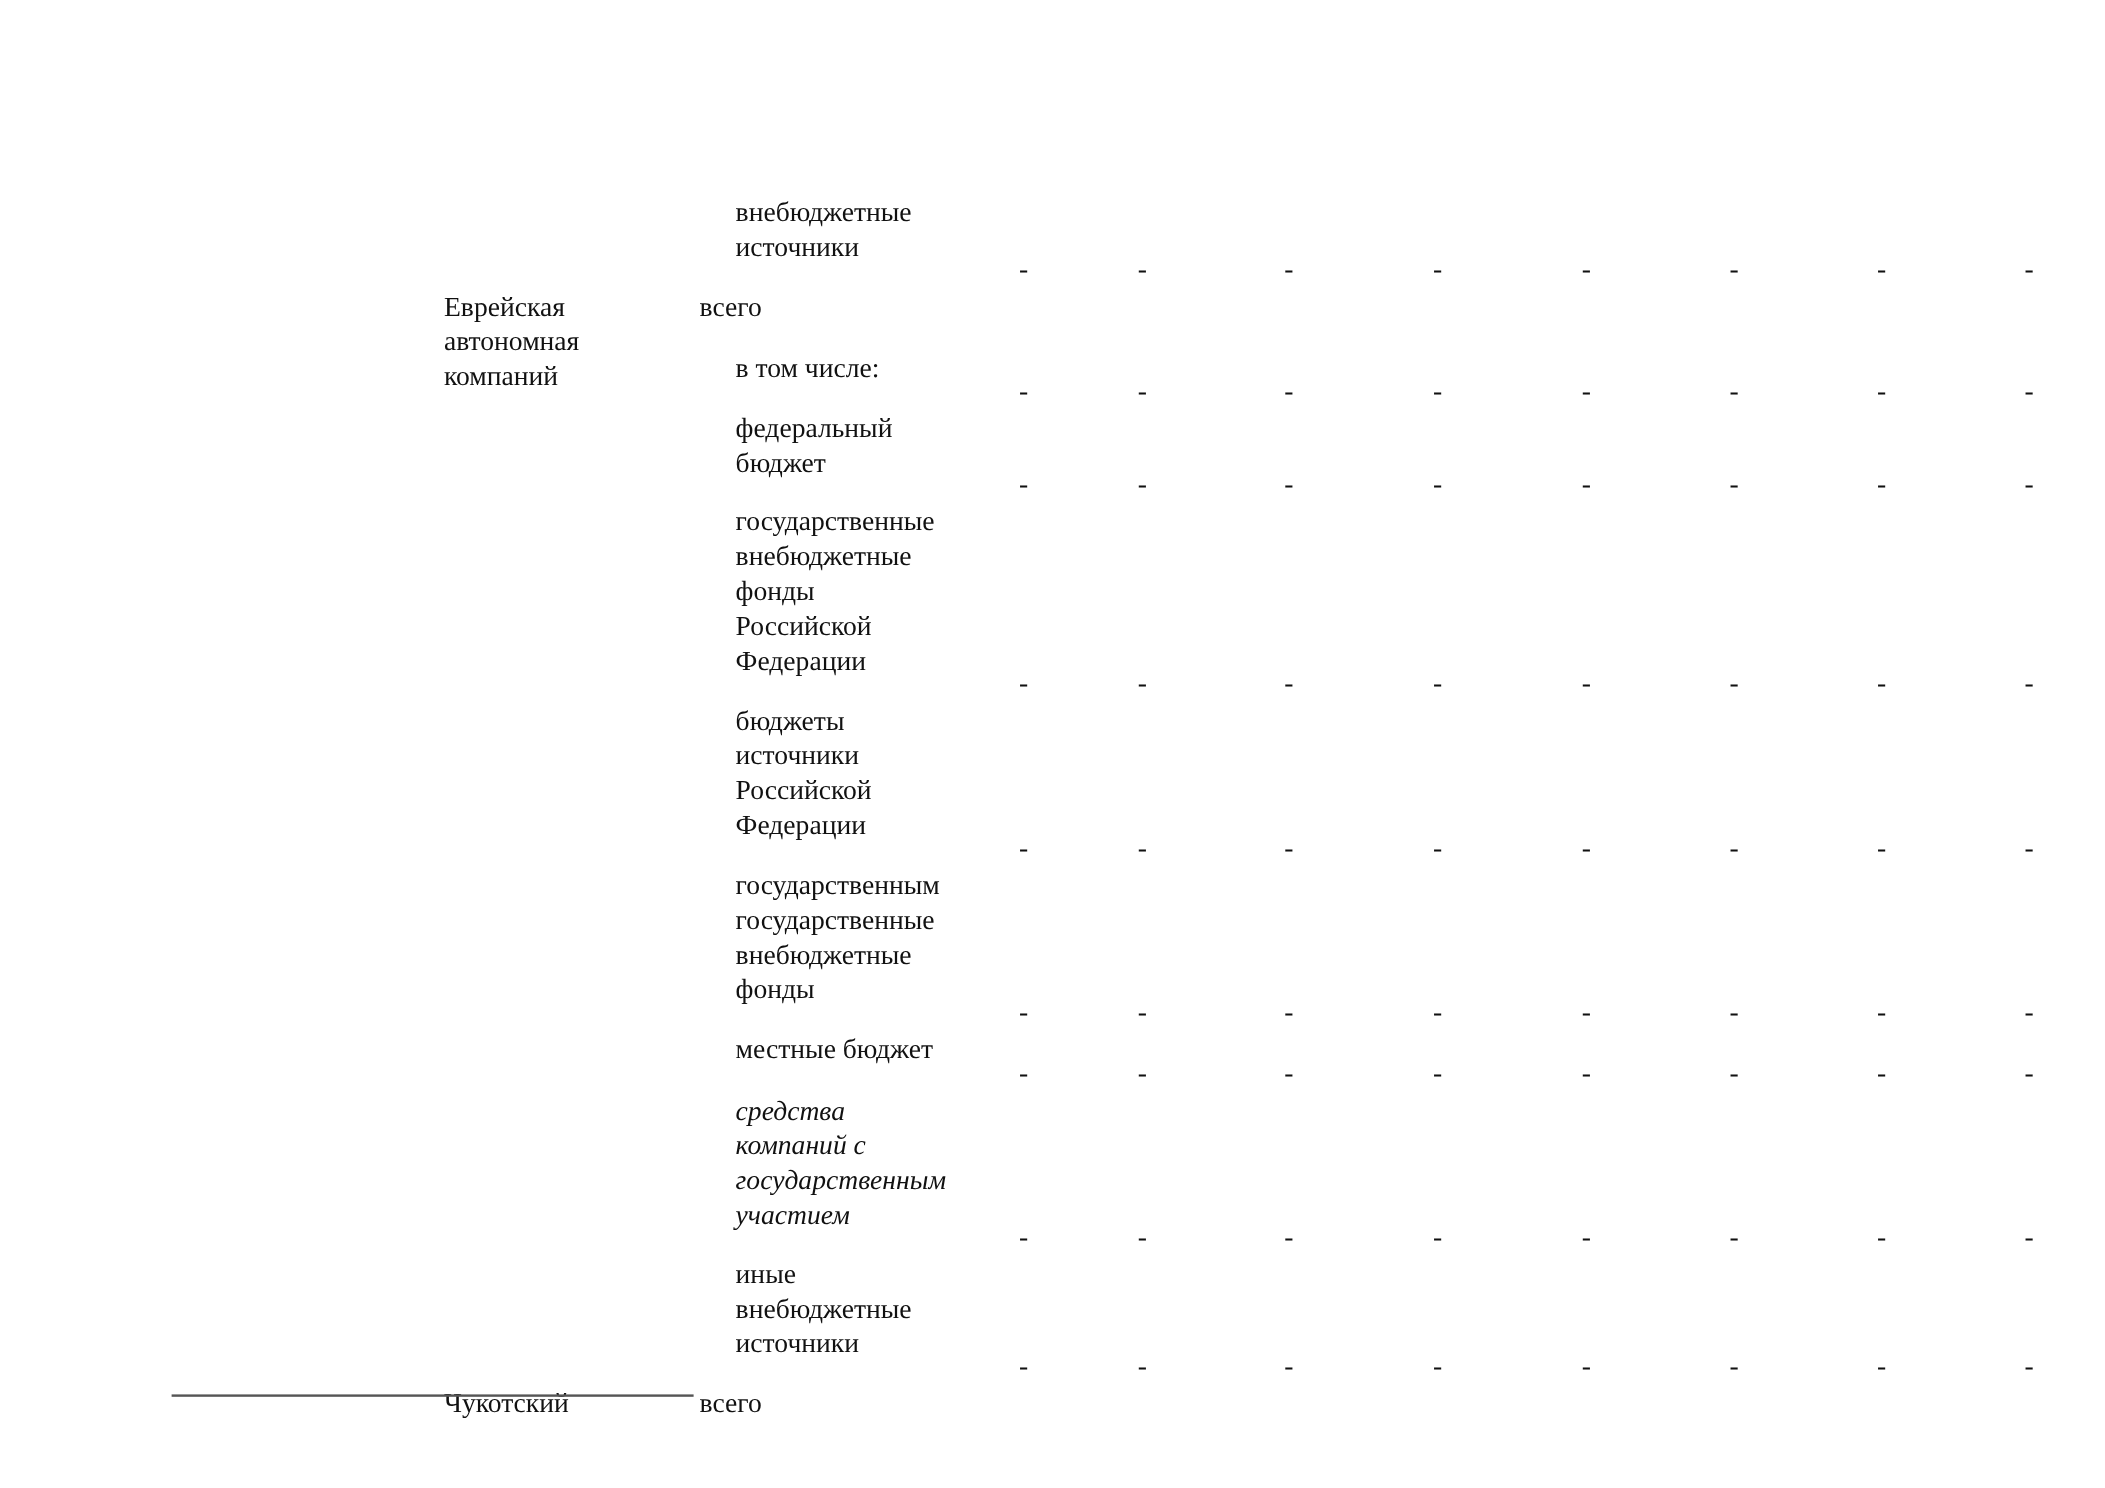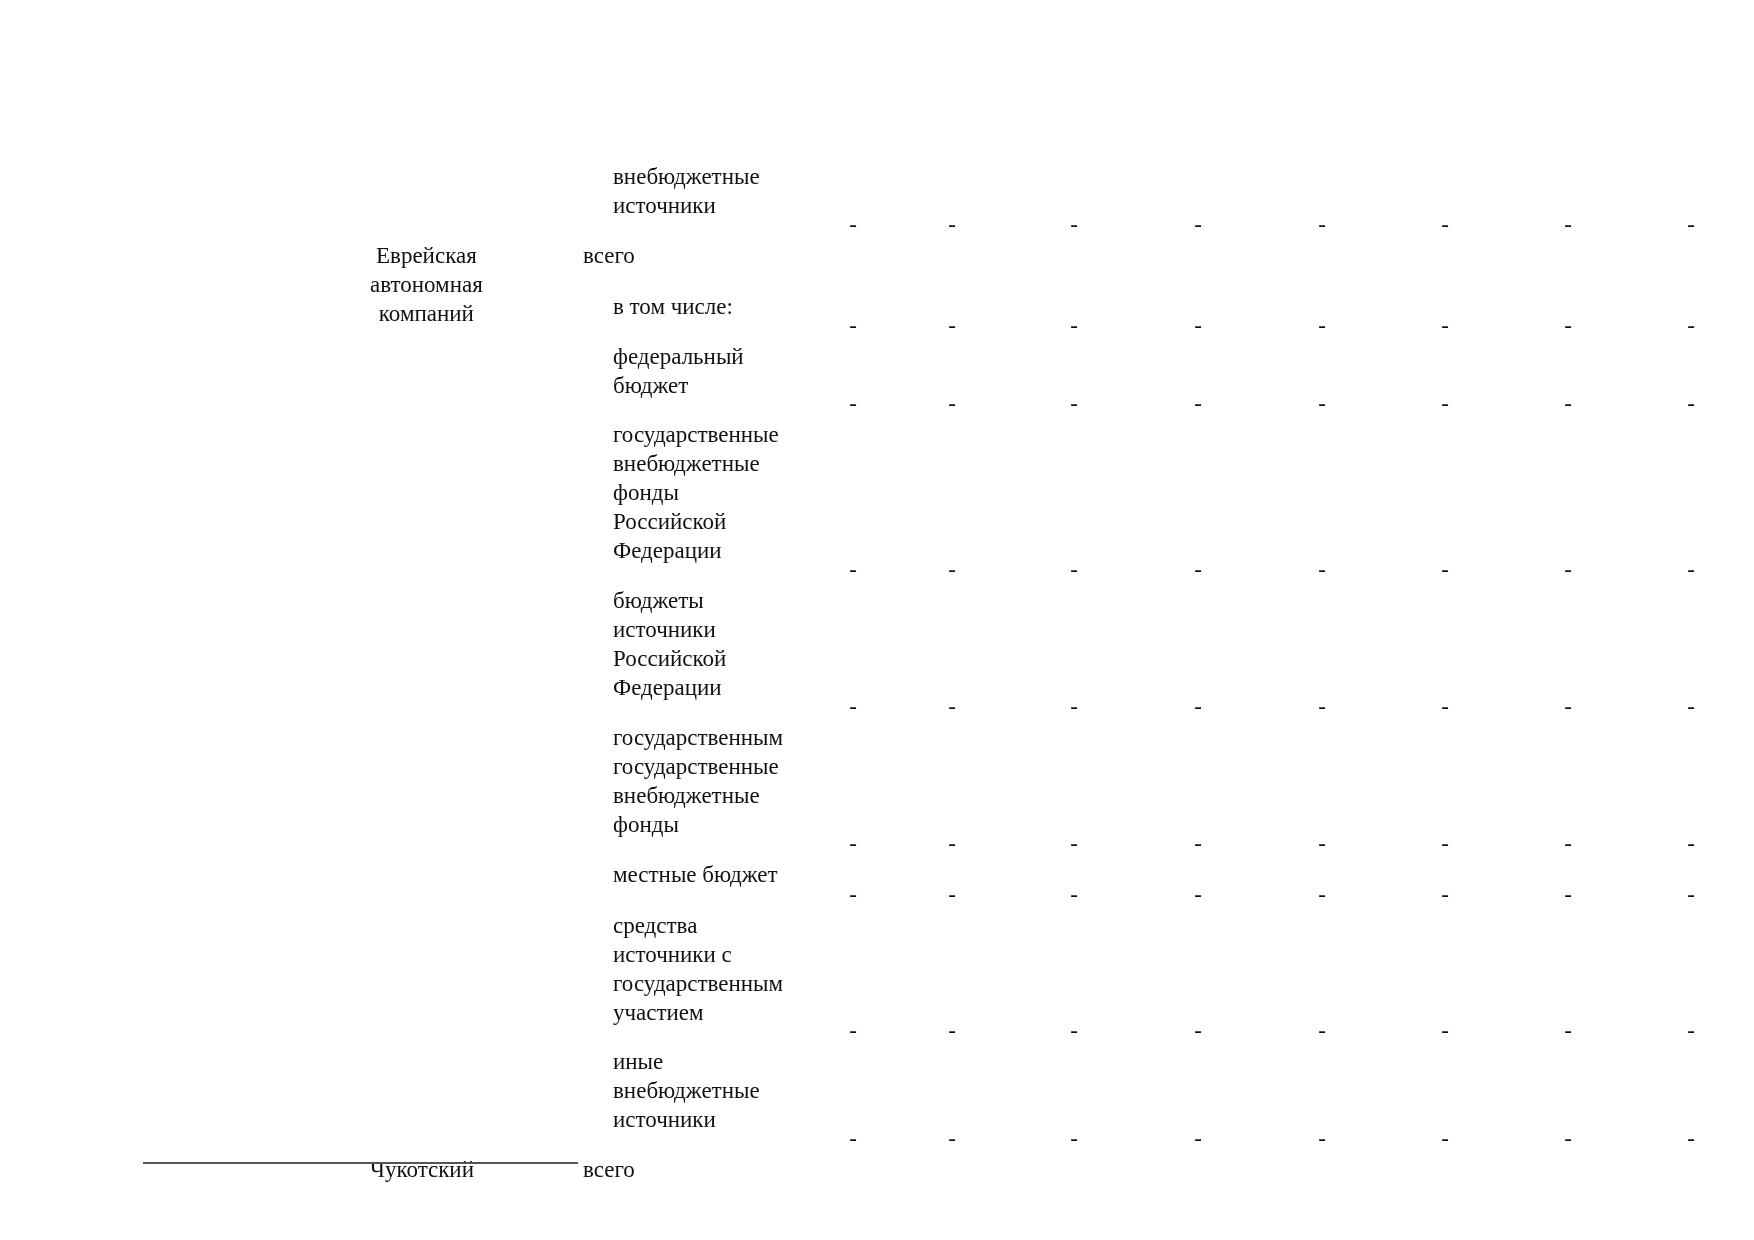--- a/index.html
+++ b/index.html
@@ -1,19 +1,19 @@
 <!DOCTYPE html>
 <html><head>
   <meta charset="utf-8">
   <style>
     html, body { margin: 0; padding: 0; background: #ffffff; }
     body { width: 1754px; height: 1240px; position: relative; overflow: hidden;
            font-family: "Liberation Serif", "DejaVu Serif", serif; color: #111; font-size: 23px; line-height: 29px; }
     .abs { position: absolute; white-space: nowrap; margin-top: 31px; }
-    .region { left: 370px; text-align: center; }
+    .region { left: 370px; }
     .kind { left: 583px; }
     .sub { left: 613px; }
     .dash { position: absolute; width: 20px; text-align: center; }
     .footnote-line { position: absolute; left: 143px; top: 1162px; width: 435px; height: 0; border-top: 2px solid #555; }
   </style>
 </head>
 <body>
 
 <div class="abs sub" style="top:131px;">
   <div>внебюджетные</div>
@@ -114,23 +114,23 @@
   <div class="dash" style="left:843px;top:829px;">-</div>
   <div class="dash" style="left:942px;top:829px;">-</div>
   <div class="dash" style="left:1064px;top:829px;">-</div>
   <div class="dash" style="left:1188px;top:829px;">-</div>
   <div class="dash" style="left:1312px;top:829px;">-</div>
   <div class="dash" style="left:1435px;top:829px;">-</div>
   <div class="dash" style="left:1558px;top:829px;">-</div>
   <div class="dash" style="left:1681px;top:829px;">-</div>
 </div>
 
-<div class="abs sub" style="top:880px;">
+<div class="abs sub" style="top:880px;font-style:italic;">
   <div>средства</div>
-  <div>источники с</div>
+  <div>компаний с</div>
   <div>государственным</div>
   <div>участием</div>
 </div>
 <div>
   <div class="dash" style="left:843px;top:880px;">-</div>
   <div class="dash" style="left:942px;top:880px;">-</div>
   <div class="dash" style="left:1064px;top:880px;">-</div>
   <div class="dash" style="left:1188px;top:880px;">-</div>
   <div class="dash" style="left:1312px;top:880px;">-</div>
   <div class="dash" style="left:1435px;top:880px;">-</div>

